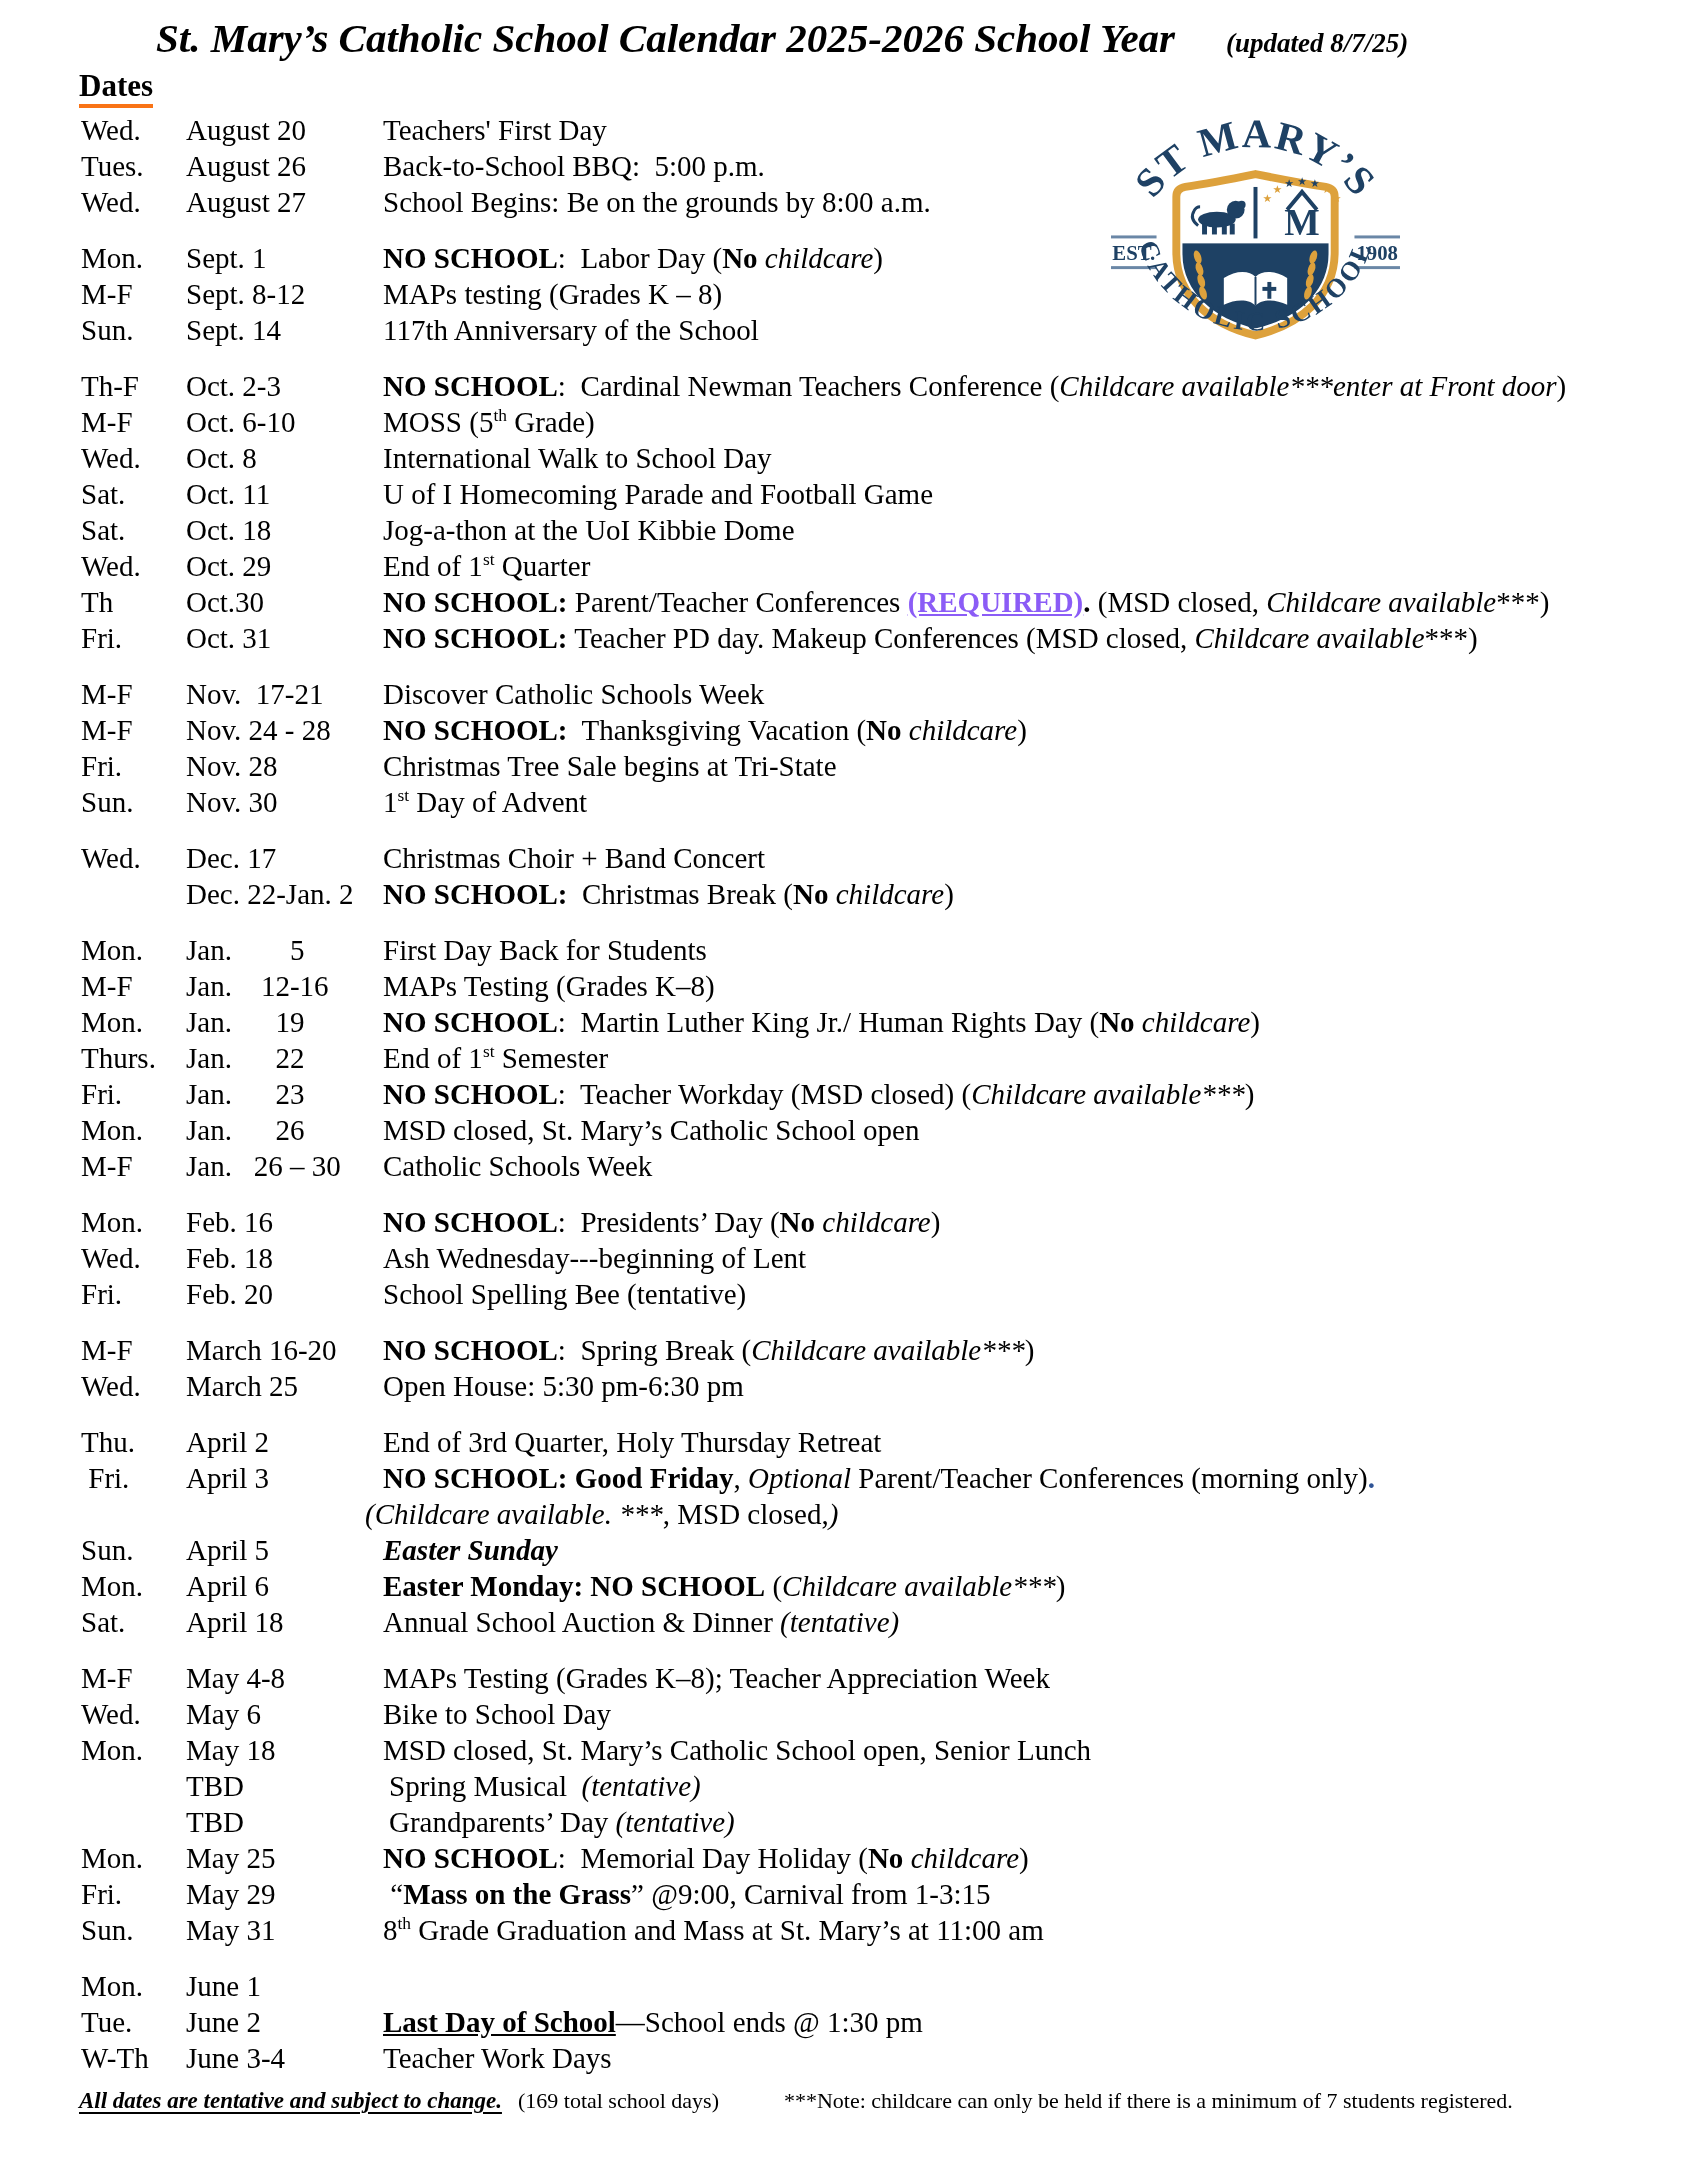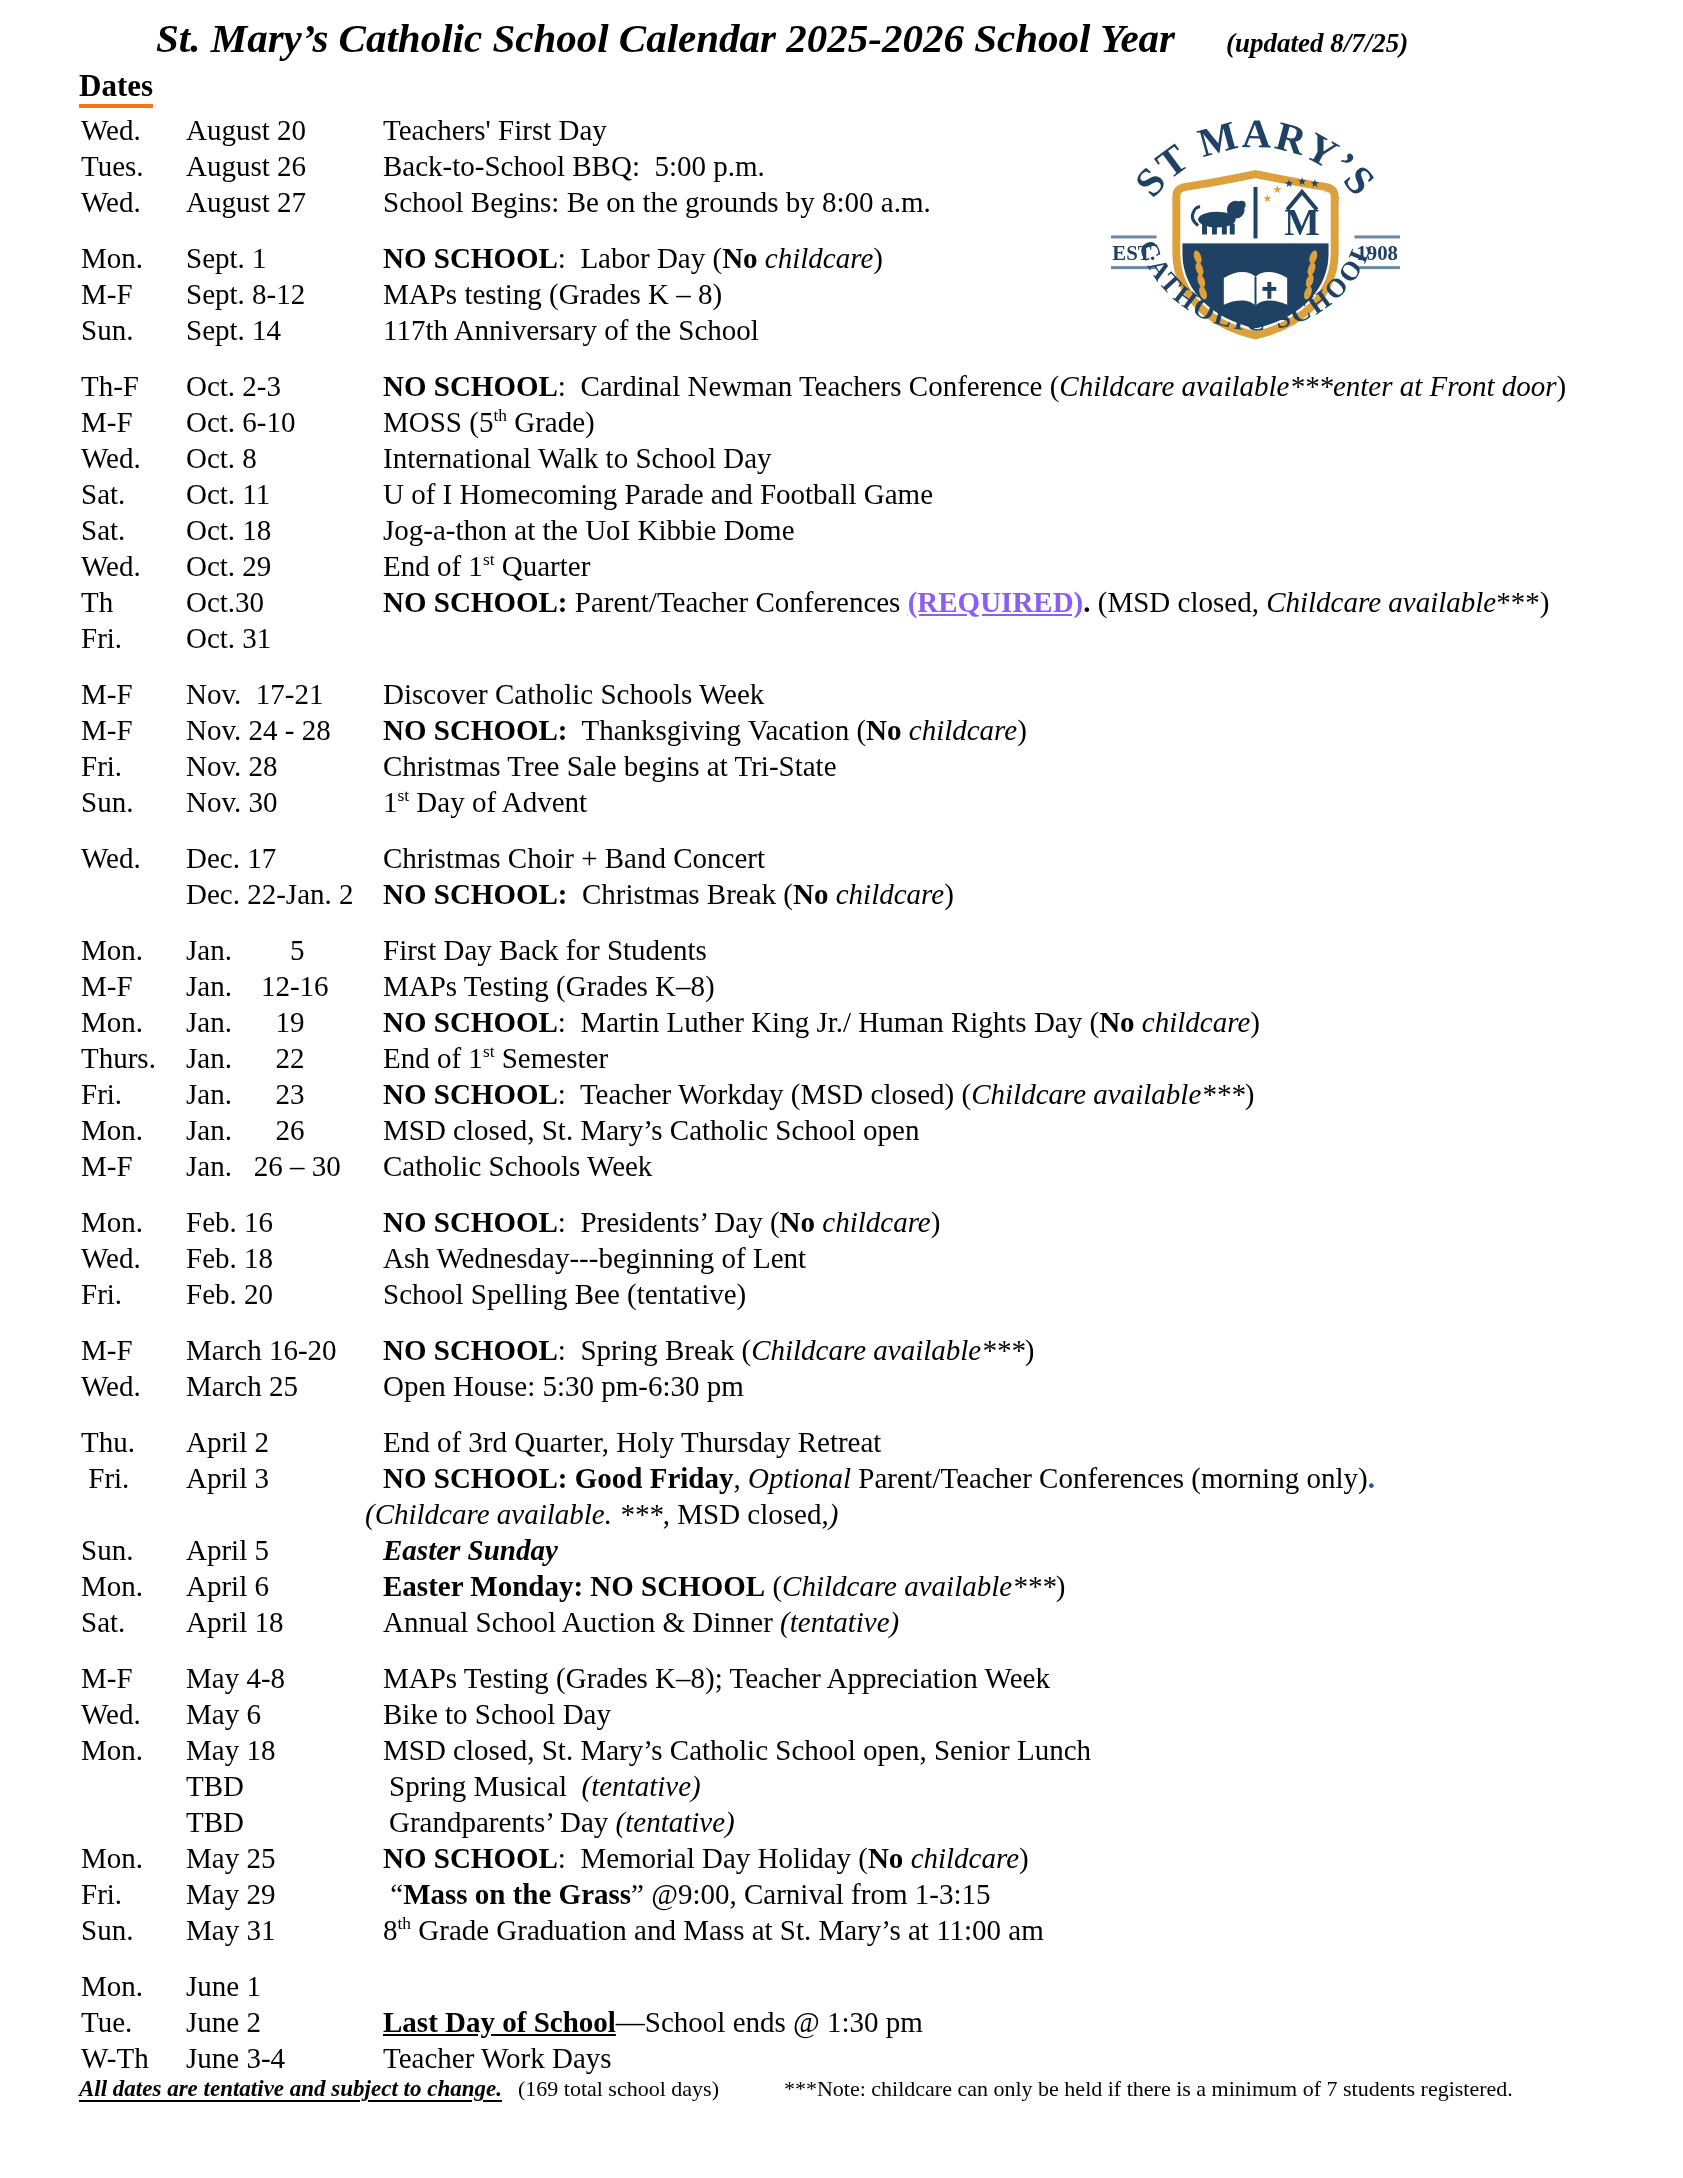--- a/index.html
+++ b/index.html
@@ -21,21 +21,21 @@
   .c-date { flex:0 0 197px; white-space:pre; }
   .c-desc { flex:1; white-space:pre-wrap; }
   .cont .c-desc { margin-left:-18px; }
 
   .b { font-weight:bold; }
   .i { font-style:italic; }
   .u { text-decoration:underline; }
   .du { text-decoration-thickness:2px; text-underline-offset:4px; align-self:flex-start; flex:0 0 auto; margin-right:145px; }
   .sup { font-size:60%; vertical-align:super; line-height:0; }
 
-  .footer { padding-left:79px; display:flex; align-items:flex-end; }
+  .footer { margin-top:12px; padding-left:79px; display:flex; align-items:flex-end; }
   .f-tent { font-size:23px; font-weight:bold; font-style:italic; text-decoration:underline; text-decoration-thickness:2px; text-underline-offset:4px; }
   .f-days { font-size:22px; margin-left:16px; }
   .f-note { font-size:22px; margin-left:65px; }
 
   #logo { position:absolute; left:1107px; top:87px; }
   .lg-navy-txt { font-family:"Liberation Serif", serif; font-weight:bold; }
 </style>
 </head>
 <body>
 
@@ -114,20 +114,21 @@
         <span class="c-desc"><span>End of 1</span><span class="sup">st</span><span> Quarter</span></span>
       </div>
       <div class="row">
         <span class="c-day">Th</span>
         <span class="c-date">Oct.30</span>
         <span class="c-desc"><span class="b">NO SCHOOL:</span><span> Parent/Teacher Conferences </span><span class="b u" style="color: #8b5cf6;">(REQUIRED)</span><span class="b">.</span><span> (MSD closed, </span><span class="i">Childcare available</span><span>***)</span></span>
       </div>
       <div class="row">
         <span class="c-day">Fri.</span>
         <span class="c-date">Oct. 31</span>
+        <span class="c-desc"><span class="b">NO SCHOOL:</span><span> Teacher PD day. Makeup Conferences (MSD closed, </span><span class="i">Childcare available</span><span>***)</span></span>
       </div>
     </div>
     <div class="group">
       <div class="row">
         <span class="c-day">M-F</span>
         <span class="c-date">Nov.  17-21</span>
         <span class="c-desc"><span>Discover Catholic Schools Week</span></span>
       </div>
       <div class="row">
         <span class="c-day">M-F</span>

